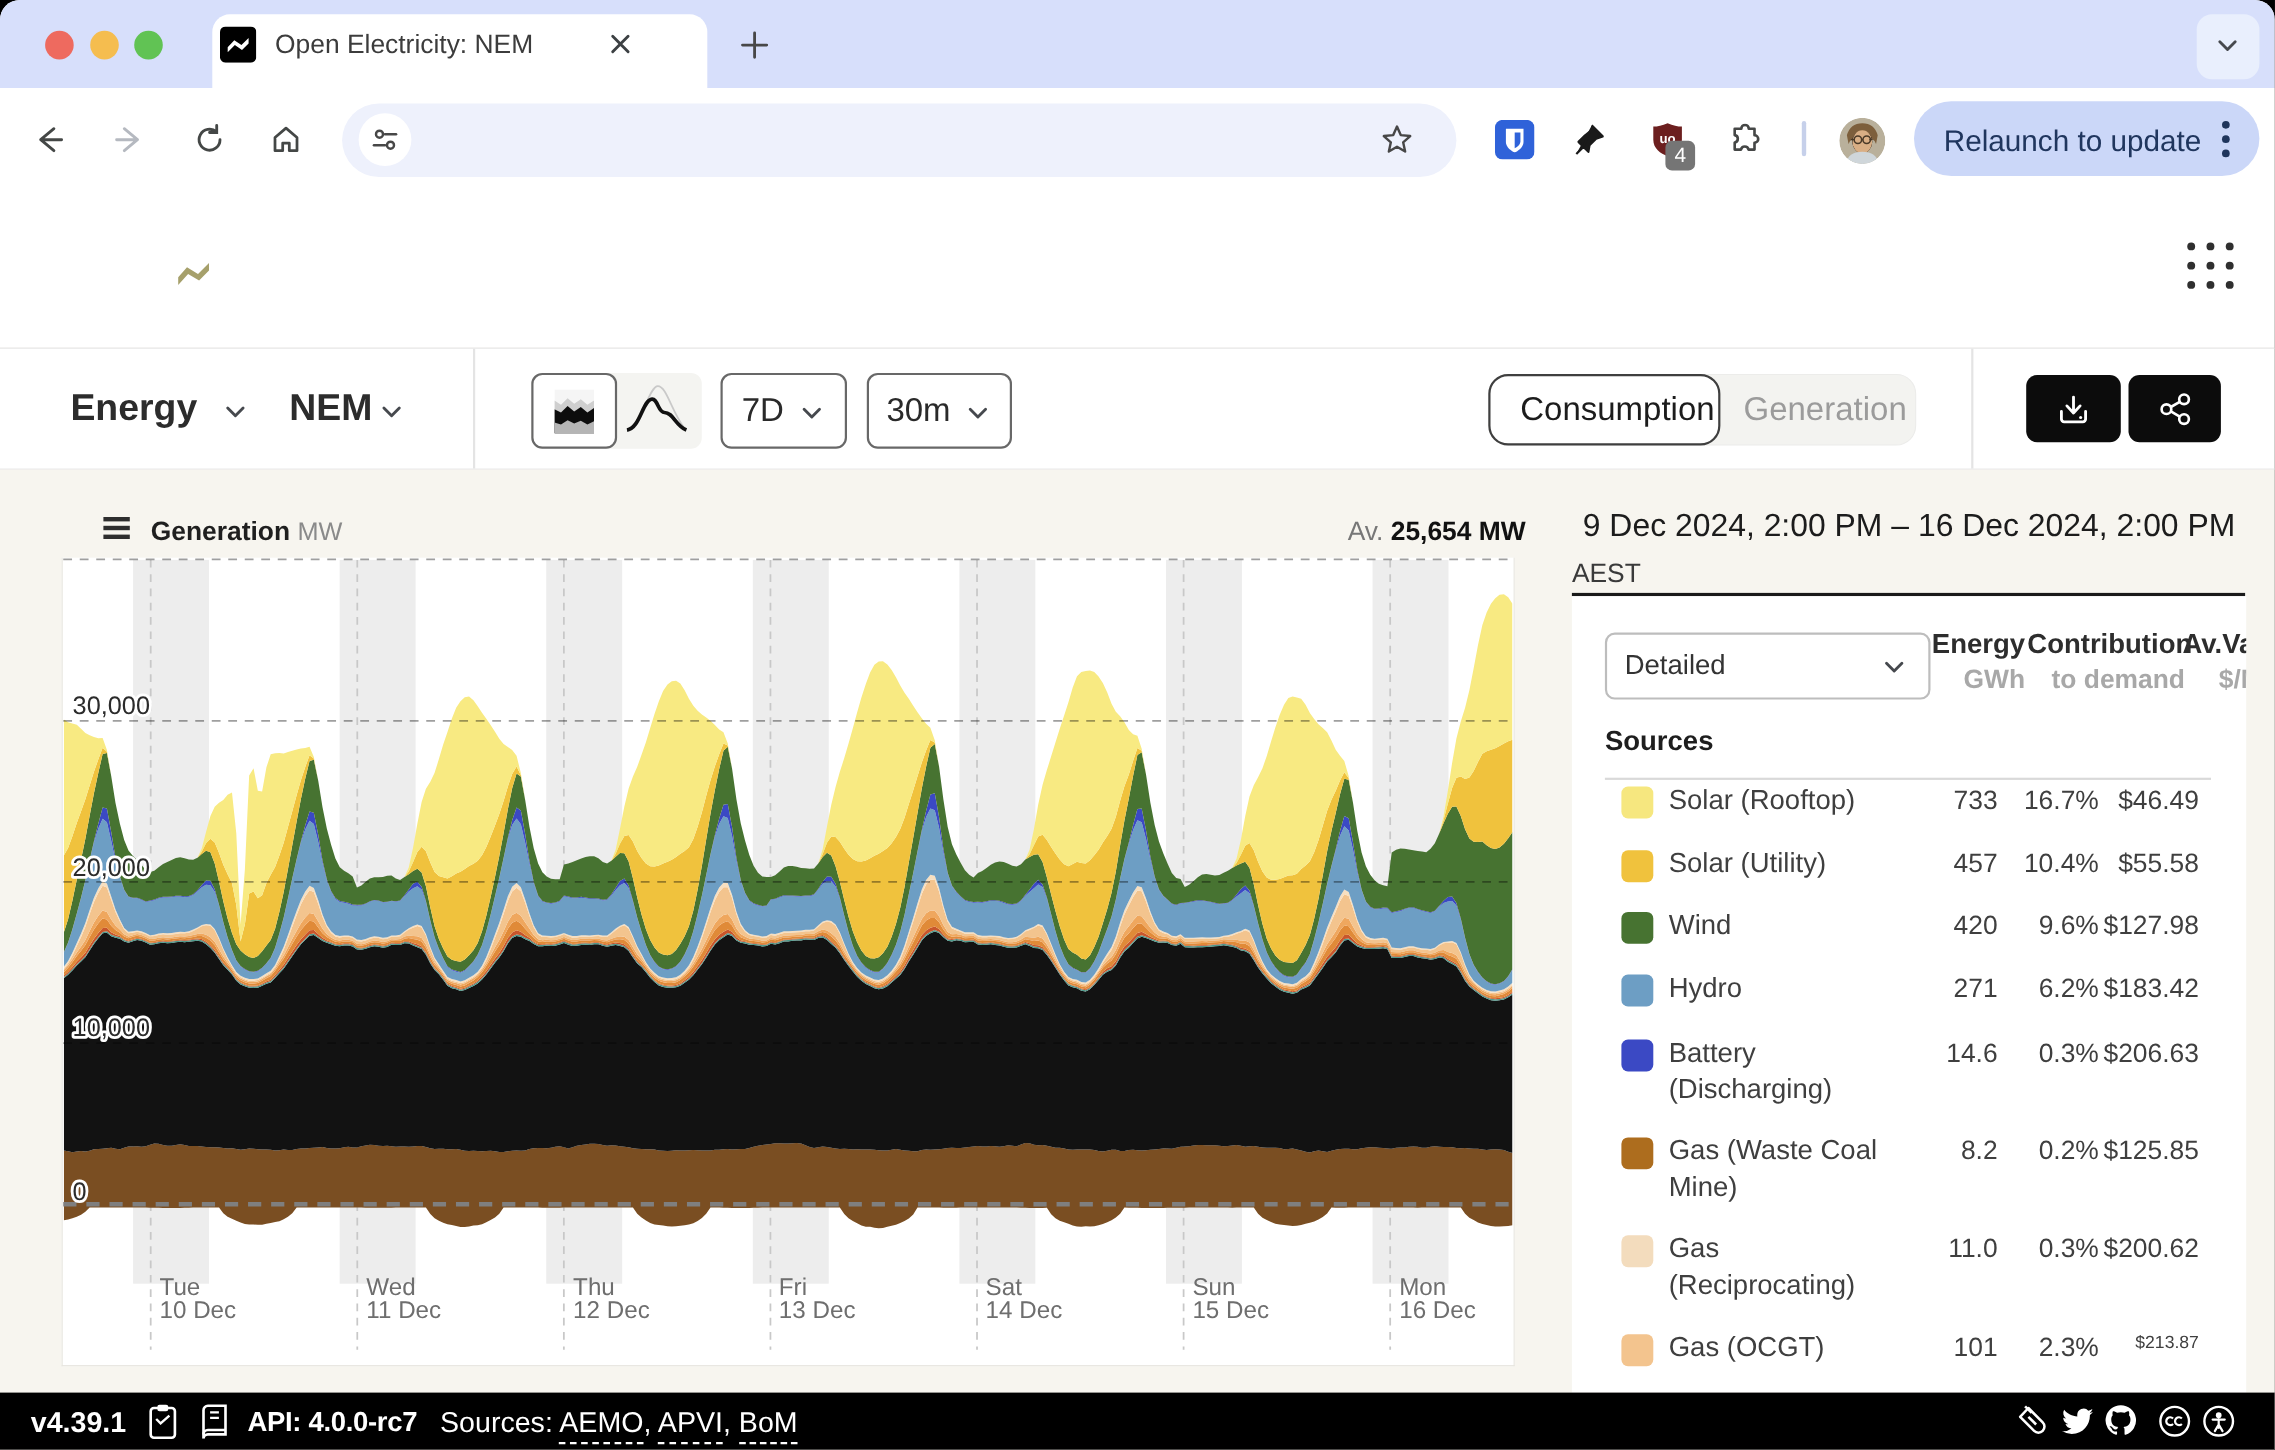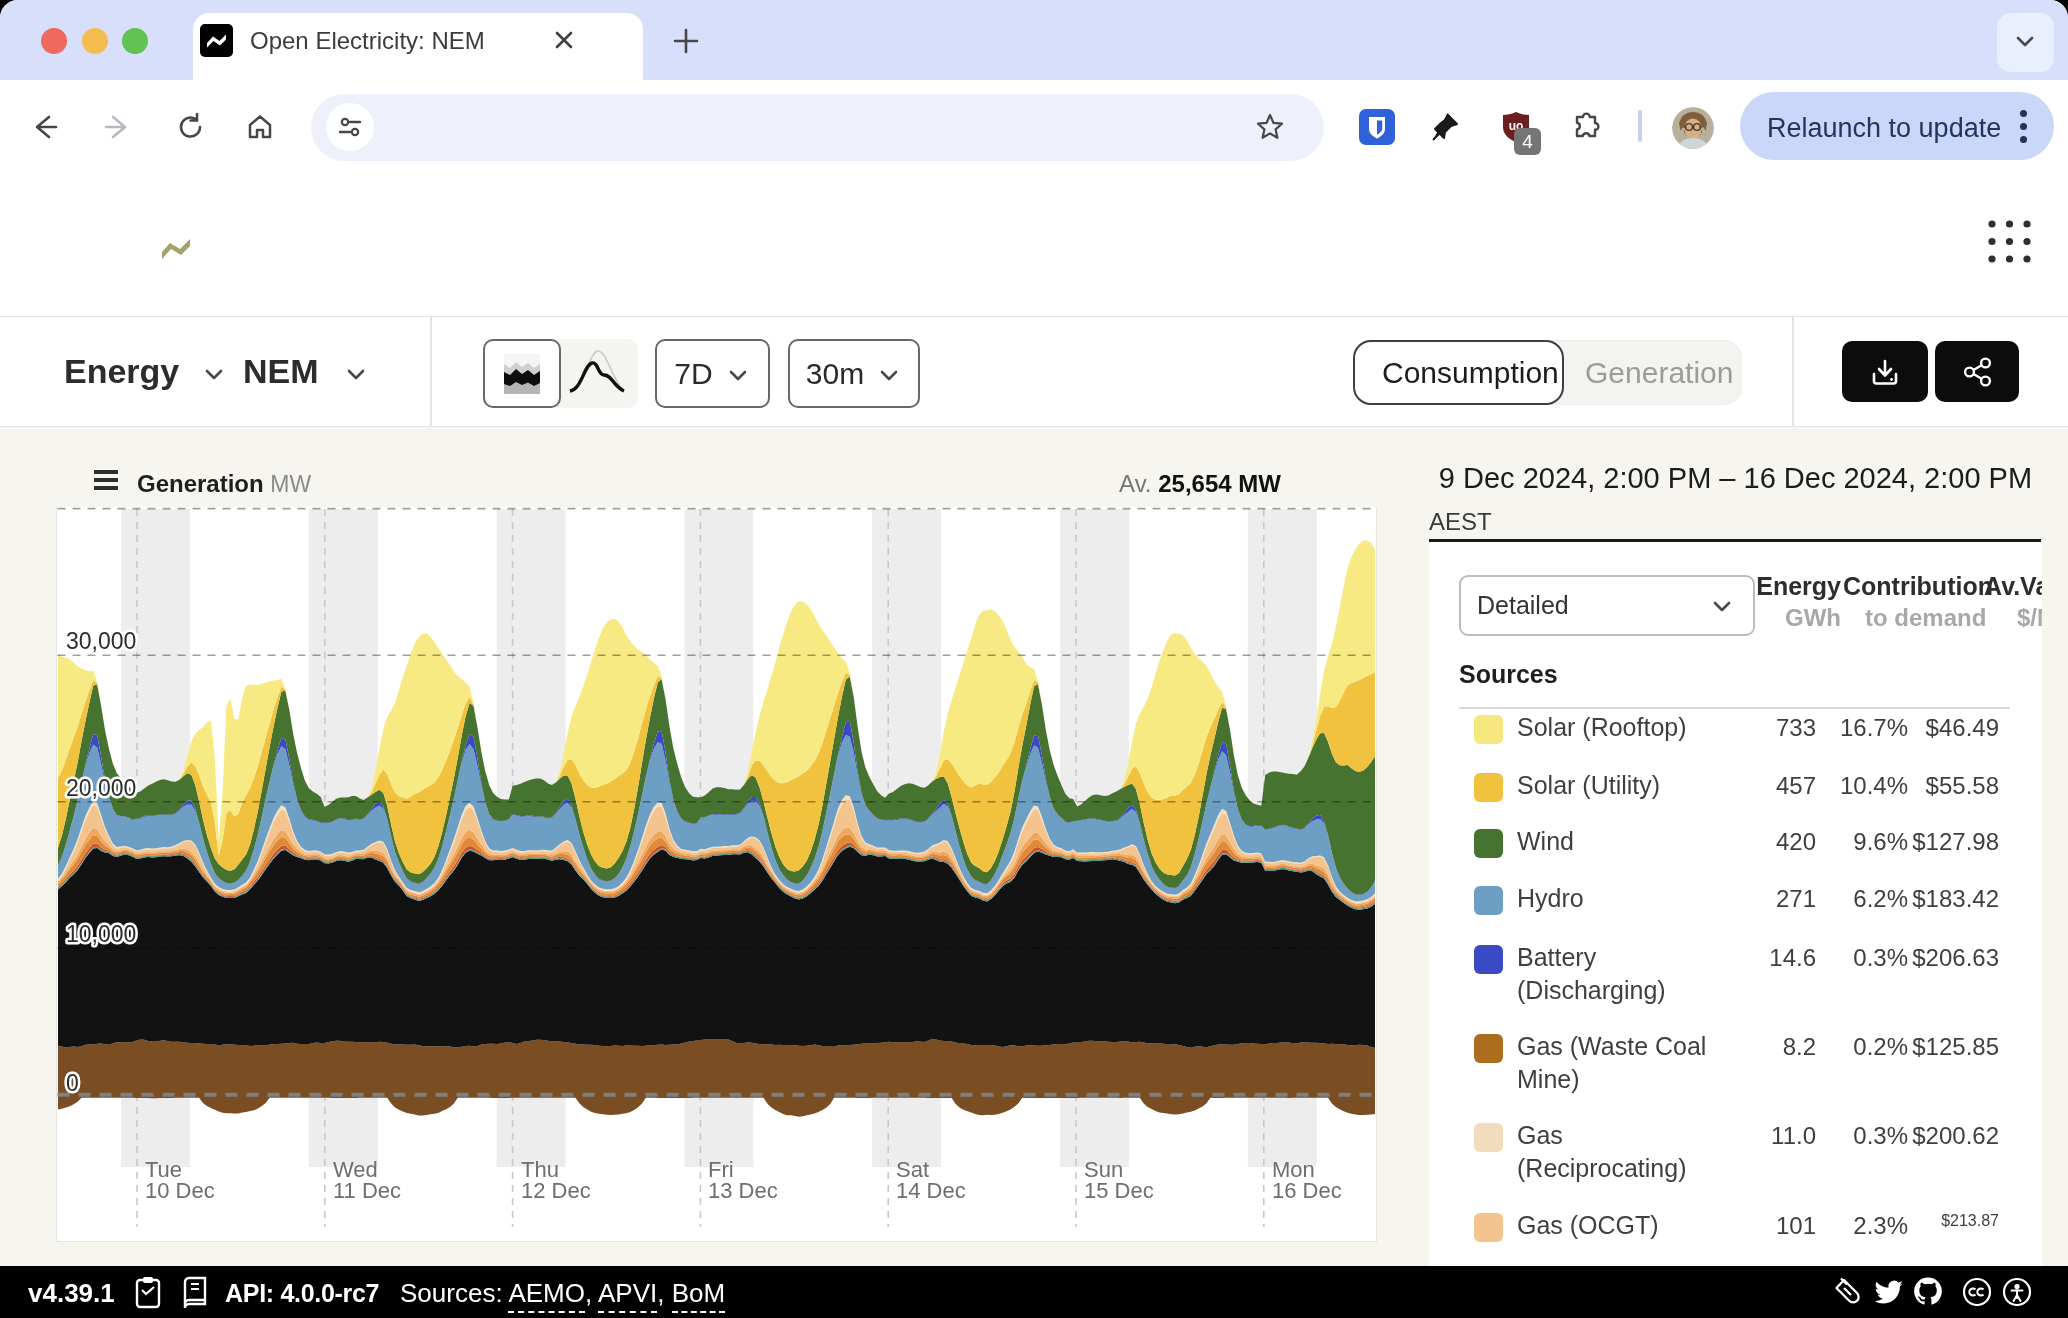--- a/index.html
+++ b/index.html
@@ -114,21 +114,21 @@
         <circle cx="21.5" cy="39.0" r="3.6" fill="#2f2f2f"></circle>
         <circle cx="39.0" cy="4.0" r="3.6" fill="#2f2f2f"></circle>
         <circle cx="39.0" cy="21.5" r="3.6" fill="#2f2f2f"></circle>
         <circle cx="39.0" cy="39.0" r="3.6" fill="#2f2f2f"></circle>
       </svg></div>
 <div id="tbar"></div>
 <div class="abs" style="left:64px;top:352px;font-size:34px;font-weight:bold;color:#2c2c2c">Energy</div>
 <div class="abs" style="left:203px;top:365px"><svg width="24" height="16" viewBox="0 0 24 16" style="">
         <path d="M4 6 L11 13 L18 6" stroke="#46494e" stroke-width="2.6" fill="none" stroke-linecap="round" stroke-linejoin="round"></path>
       </svg></div>
-<div class="abs" style="left:243px;top:352px;font-size:34px;font-weight:bold;color:#2c2c2c">NEM</div>
+<div class="abs" style="left:263px;top:352px;font-size:34px;font-weight:bold;color:#2c2c2c">NEM</div>
 <div class="abs" style="left:345px;top:365px"><svg width="24" height="16" viewBox="0 0 24 16" style="">
         <path d="M4 6 L11 13 L18 6" stroke="#46494e" stroke-width="2.6" fill="none" stroke-linecap="round" stroke-linejoin="round"></path>
       </svg></div>
 <div class="vsep" style="left:430px;top:317px;height:109px"></div>
 <div class="abs" style="left:483px;top:339px;width:155px;height:69px;background:#f4f4f1;border-radius:10px"></div>
 <div class="btn" style="left:483px;top:339px;width:78px;height:69px">
       <svg width="36" height="40" viewBox="0 0 36 40" style="">
         <rect x="0" y="0" width="36" height="40" fill="#f5f5f5"></rect>
         <path d="M0 10 L6 14 L12 8 L18 13 L24 9 L30 14 L36 10 V40 H0 Z" fill="#cfcfcf"></path>
         <path d="M0 18 L6 21 L12 15 L18 20 L24 16 L30 21 L36 17 V40 H0 Z" fill="#0d0d0d"></path>
@@ -168,21 +168,21 @@
         <circle cx="23.5" cy="7" r="4.4" stroke="#fff" stroke-width="2.4" fill="none"></circle>
         <circle cx="7.5" cy="16" r="4.4" stroke="#fff" stroke-width="2.4" fill="none"></circle>
         <circle cx="23.5" cy="25" r="4.4" stroke="#fff" stroke-width="2.4" fill="none"></circle>
         <line x1="11.5" y1="14" x2="19.6" y2="9.3" stroke="#fff" stroke-width="2.4"></line>
         <line x1="11.5" y1="18" x2="19.6" y2="22.7" stroke="#fff" stroke-width="2.4"></line>
       </svg>
     </div>
 <div id="content"></div>
 <div class="abs" style="left:94px;top:470px;width:24px;height:3.5px;background:#2e2e2e;box-shadow:0 8px #2e2e2e,0 16px #2e2e2e"></div>
 <div class="abs" style="left:137px;top:470px;font-size:24px;font-weight:bold;color:#1f1f1f">Generation <span style="font-weight:normal;color:#8a8a8a;font-size:23px">MW</span></div>
-<div class="abs" style="left:1013px;top:470px;width:374px;text-align:center;font-size:24px;color:#777">Av. <span style="color:#111;font-weight:bold">25,654 MW</span></div>
+<div class="abs" style="left:1013px;top:470px;width:374px;text-align:right;font-size:24px;color:#777">Av. <span style="color:#111;font-weight:bold">25,654 MW</span></div>
 <div id="card"></div>
 <svg width="1320" height="734" viewBox="56 507 1320 734" style="position:absolute;left:56px;top:507px">
 <rect x="57.5" y="508" width="1317.8" height="732" fill="#ffffff"></rect>
 <rect x="121.0" y="509" width="69" height="658" fill="#ededed"></rect>
 <rect x="308.8" y="509" width="69" height="658" fill="#ededed"></rect>
 <rect x="496.6" y="509" width="69" height="658" fill="#ededed"></rect>
 <rect x="684.4" y="509" width="69" height="658" fill="#ededed"></rect>
 <rect x="872.2" y="509" width="69" height="658" fill="#ededed"></rect>
 <rect x="1060.0" y="509" width="69" height="658" fill="#ededed"></rect>
 <rect x="1247.8" y="509" width="69" height="658" fill="#ededed"></rect>

